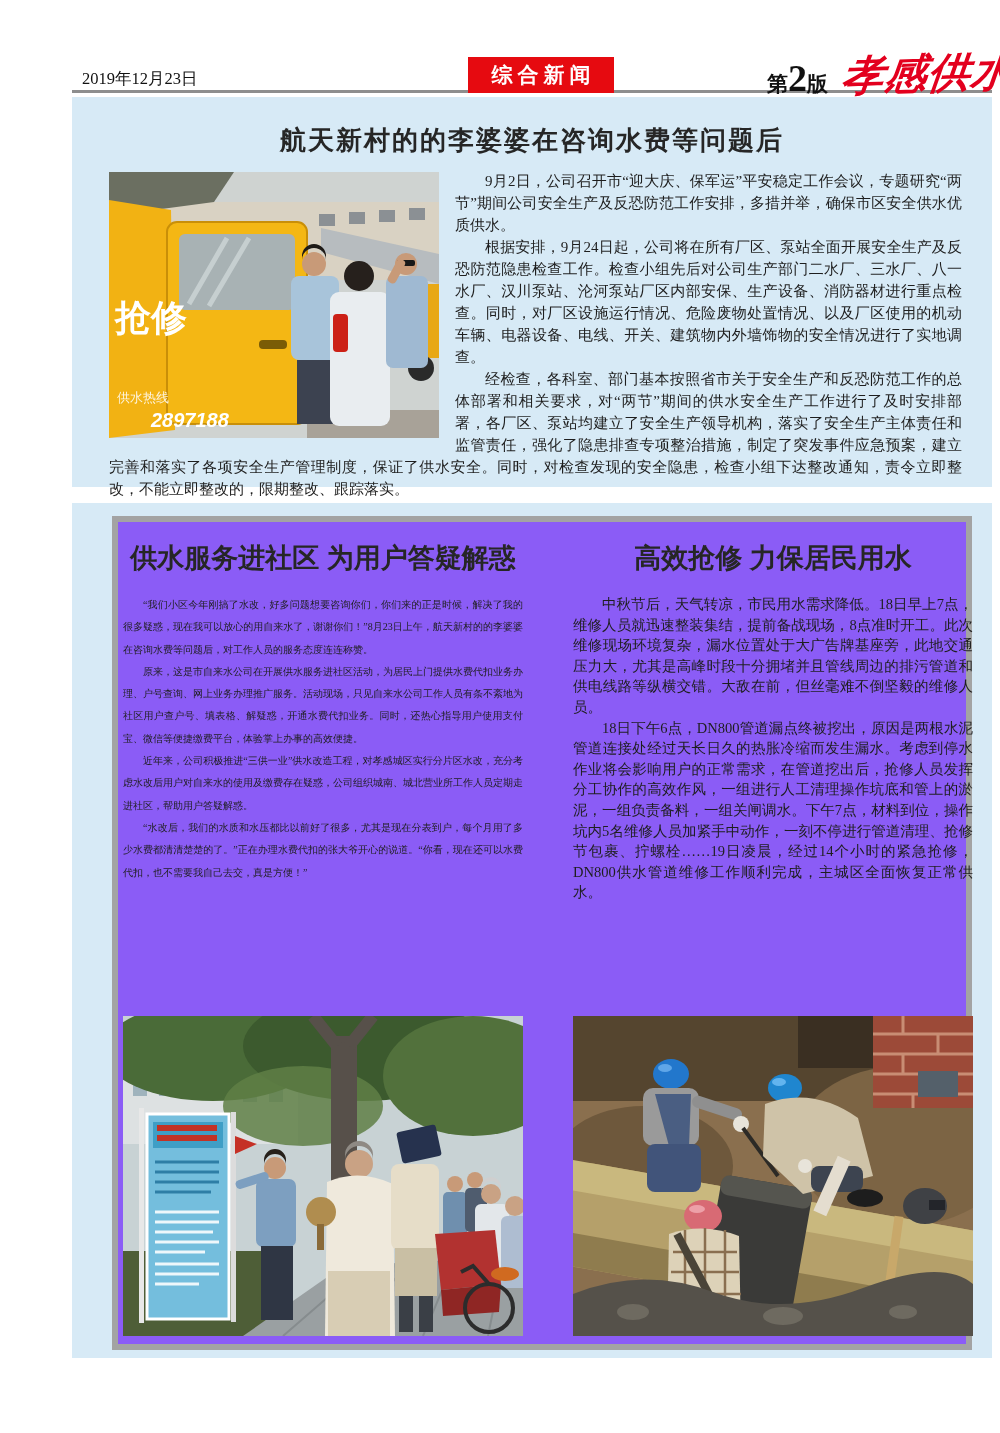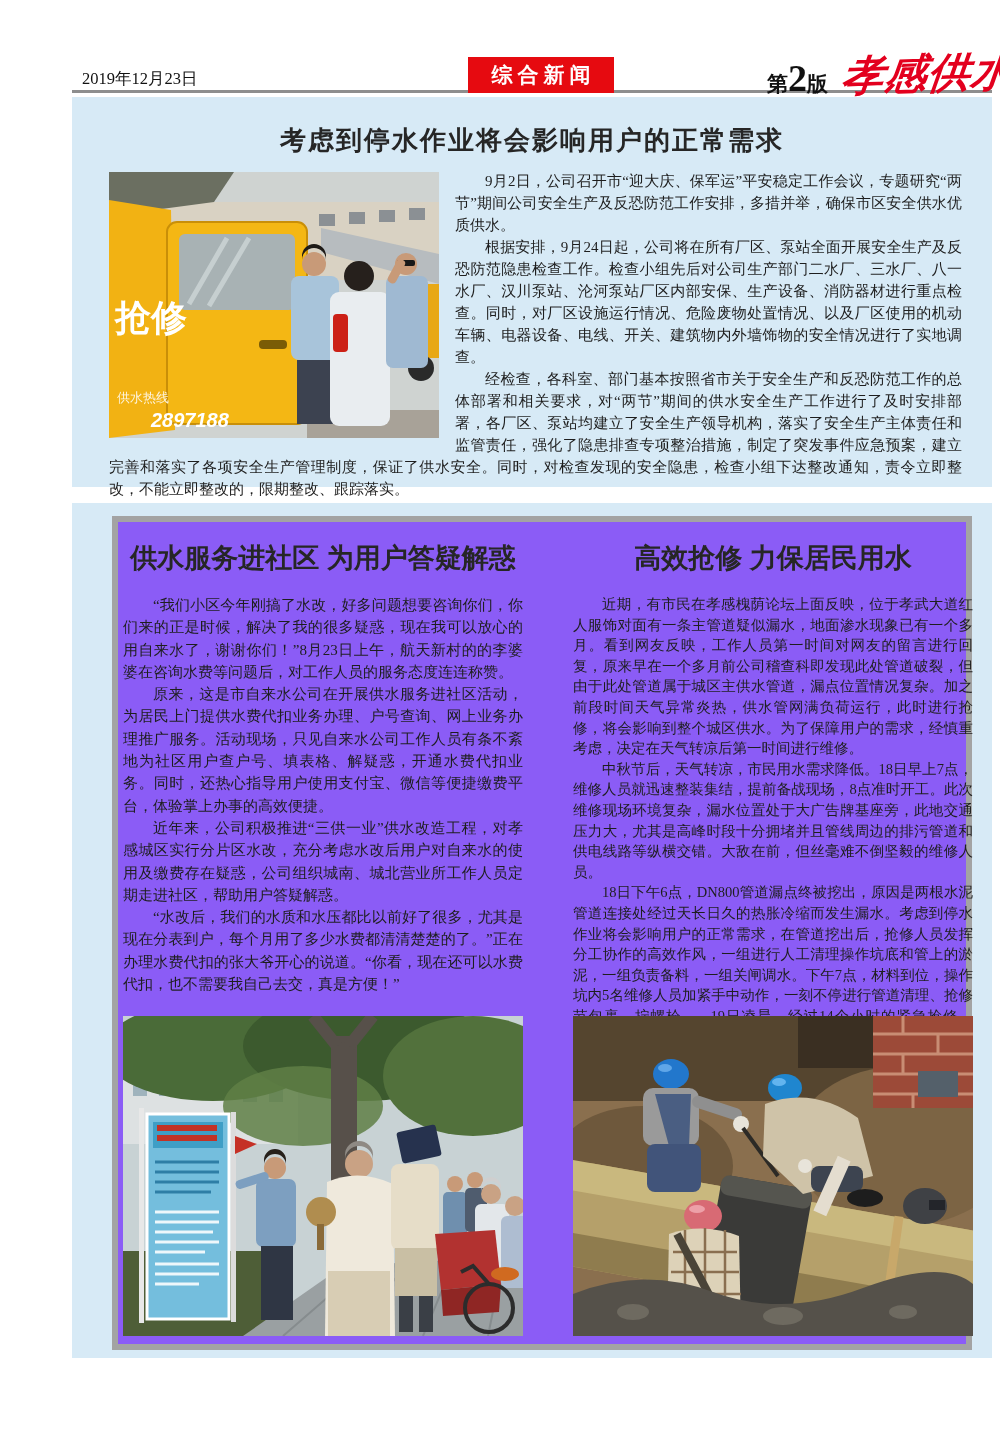--- a/index.html
+++ b/index.html
@@ -36,21 +36,21 @@
   .a1-photo{float:left;width:330px;height:266px;margin:2px 16px 6px 0;}
   .a1-body p{margin:0;text-indent:2em;}
 
   
   .col{position:absolute;top:12px;width:400px;}
   .col-left{left:5px;}
   .col-right{left:455px;}
   .col h2{margin:6px 0 18px 0;text-align:center;font-family:"Liberation Sans","DejaVu Sans",sans-serif;
         font-weight:bold;font-size:27px;color:#262626;letter-spacing:0;}
   .col p{margin:0;text-indent:2em;text-align:justify;text-justify:inter-ideograph;}
-  .col-left p{font-size:15px;line-height:22.3px;}
+  .col-left p{font-size:10px;line-height:22.3px;}
   .col-right p{font-size:14.5px;line-height:20.6px;}
   .photo-box{position:absolute;width:400px;height:320px;top:494px;}
   .photo-box.left{left:5px;} .photo-box.right{left:455px;}
   svg{display:block;}
 </style>
 </head>
 <body>
 
 <div class="page">
 
@@ -60,21 +60,21 @@
     <span>综合新闻</span>
   </div>
   <div class="hdr-pageno">
     <span class="small">第</span>
     <span class="big">2</span>
     <span class="small">版</span>
   </div>
   <div class="masthead">孝感供水</div>
 
   <div class="panel1">
-    <div class="a1-title">考虑到停水作业将会影响用户的正常需求</div>
+    <div class="a1-title">航天新村的的李婆婆在咨询水费等问题后</div>
     <div class="a1-body">
 
       <svg class="a1-photo" viewBox="0 0 330 266" aria-hidden="true">
         <rect x="0" y="0" width="330" height="266" fill="#cfd3d1"></rect>
         <rect x="55" y="30" width="275" height="78" fill="#d9d2c3"></rect>
         <g fill="#8b9094">
           <rect x="210" y="42" width="16" height="12"></rect>
             <rect x="240" y="40" width="16" height="12"></rect>
           <rect x="270" y="38" width="16" height="12"></rect>
             <rect x="300" y="36" width="16" height="12"></rect>
@@ -120,21 +120,20 @@
       <div class="col col-left">
         <h2>供水服务进社区 为用户答疑解惑</h2>
         <p>“我们小区今年刚搞了水改，好多问题想要咨询你们，你们来的正是时候，解决了我的很多疑惑，现在我可以放心的用自来水了，谢谢你们！”8月23日上午，航天新村的的李婆婆在咨询水费等问题后，对工作人员的服务态度连连称赞。</p>
         <p>原来，这是市自来水公司在开展供水服务进社区活动，为居民上门提供水费代扣业务办理、户号查询、网上业务办理推广服务。活动现场，只见自来水公司工作人员有条不紊地为社区用户查户号、填表格、解疑惑，开通水费代扣业务。同时，还热心指导用户使用支付宝、微信等便捷缴费平台，体验掌上办事的高效便捷。</p>
         <p>近年来，公司积极推进“三供一业”供水改造工程，对孝感城区实行分片区水改，充分考虑水改后用户对自来水的使用及缴费存在疑惑，公司组织城南、城北营业所工作人员定期走进社区，帮助用户答疑解惑。</p>
         <p>“水改后，我们的水质和水压都比以前好了很多，尤其是现在分表到户，每个月用了多少水费都清清楚楚的了。”正在办理水费代扣的张大爷开心的说道。“你看，现在还可以水费代扣，也不需要我自己去交，真是方便！”</p>
       </div>
 
       <div class="col col-right">
         <h2>高效抢修 力保居民用水</h2>
-        <p>近期，有市民在孝感槐荫论坛上面反映，位于孝武大道红人服饰对面有一条主管道疑似漏水，地面渗水现象已有一个多月。看到网友反映，工作人员第一时间对网友的留言进行回复，原来早在一个多月前公司稽查科即发现此处管道破裂，但由于此处管道属于城区主供水管道，漏点位置情况复杂。加之前段时间天气异常炎热，供水管网满负荷运行，此时进行抢修，将会影响到整个城区供水。为了保障用户的需求，经慎重考虑，决定在天气转凉后第一时间进行维修。</p>
         <p>中秋节后，天气转凉，市民用水需求降低。18日早上7点，维修人员就迅速整装集结，提前备战现场，8点准时开工。此次维修现场环境复杂，漏水位置处于大广告牌基座旁，此地交通压力大，尤其是高峰时段十分拥堵并且管线周边的排污管道和供电线路等纵横交错。大敌在前，但丝毫难不倒坚毅的维修人员。</p>
         <p>18日下午6点，DN800管道漏点终被挖出，原因是两根水泥管道连接处经过天长日久的热胀冷缩而发生漏水。考虑到停水作业将会影响用户的正常需求，在管道挖出后，抢修人员发挥分工协作的高效作风，一组进行人工清理操作坑底和管上的淤泥，一组负责备料，一组关闸调水。下午7点，材料到位，操作坑内5名维修人员加紧手中动作，一刻不停进行管道清理、抢修节包裹、拧螺栓……19日凌晨，经过14个小时的紧急抢修，DN800供水管道维修工作顺利完成，主城区全面恢复正常供水。</p>
       </div>
 
       <div class="photo-box left">
         <svg viewBox="0 0 400 320" width="400" height="320" aria-hidden="true">
           <rect width="400" height="320" fill="#c8d2d4"></rect>
           <g>
             <rect x="0" y="18" width="175" height="110" fill="#dde1e2"></rect>
             <g fill="#9fb3bd">

